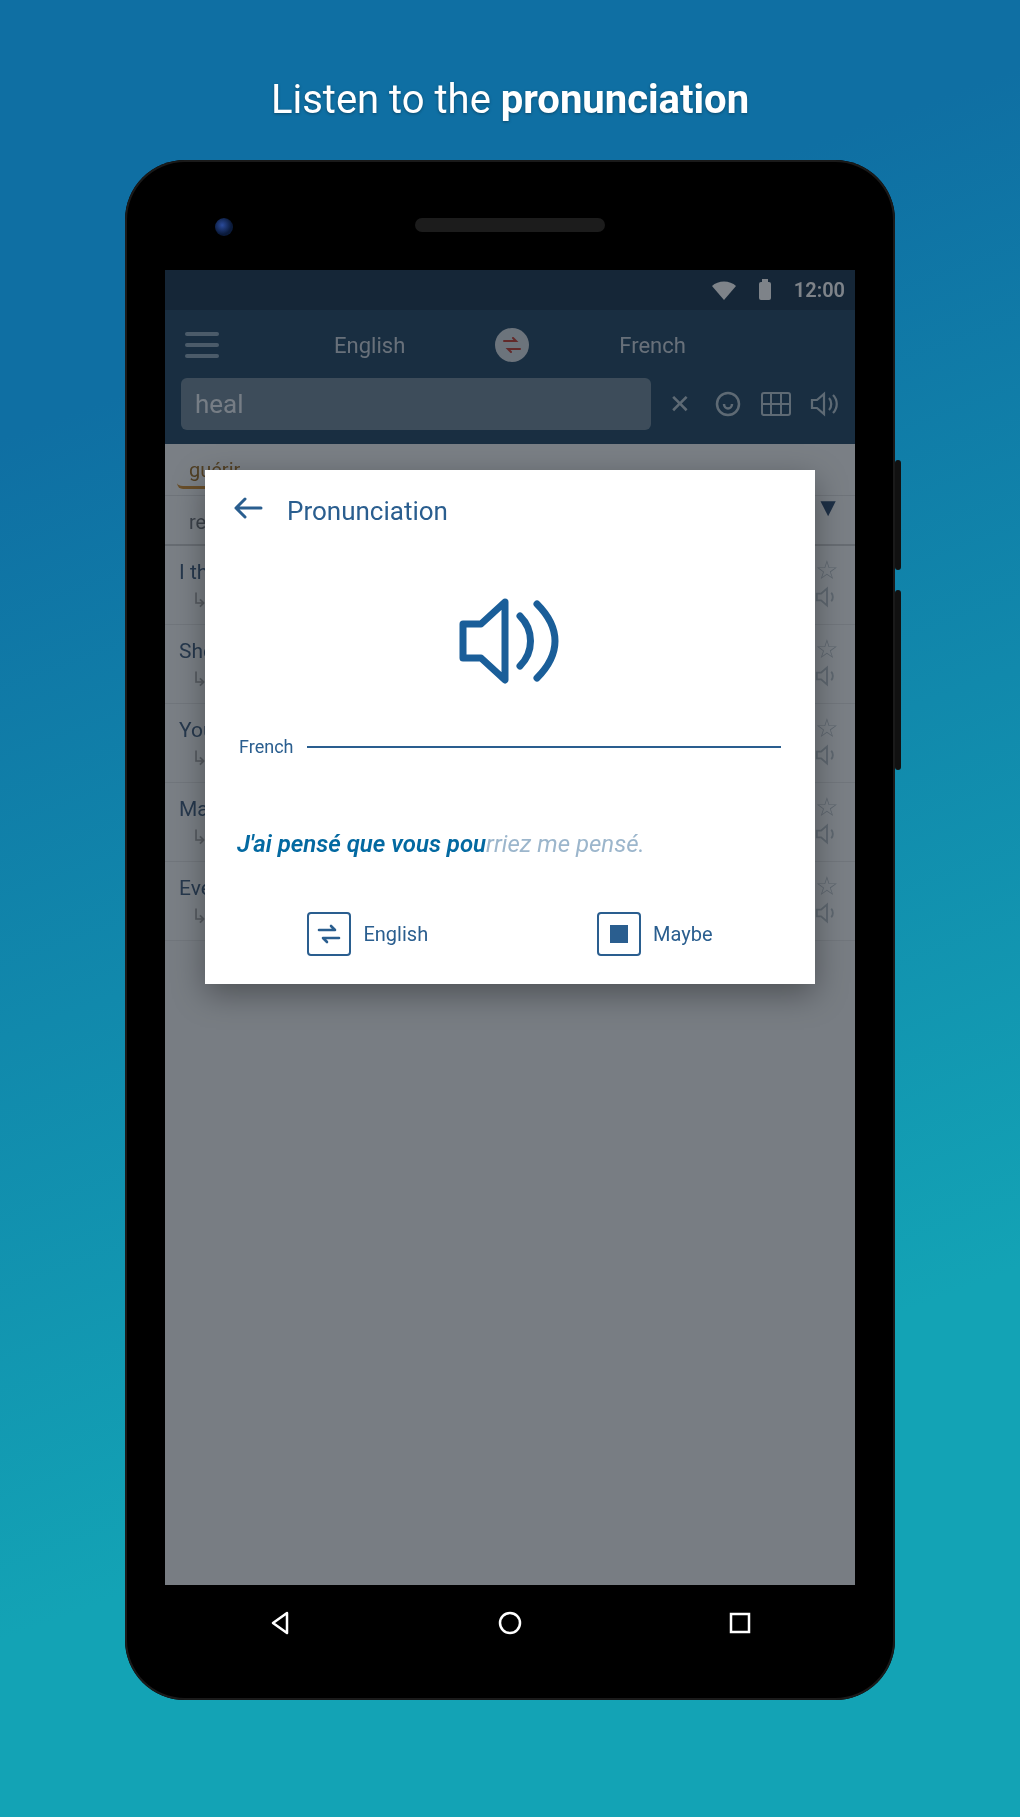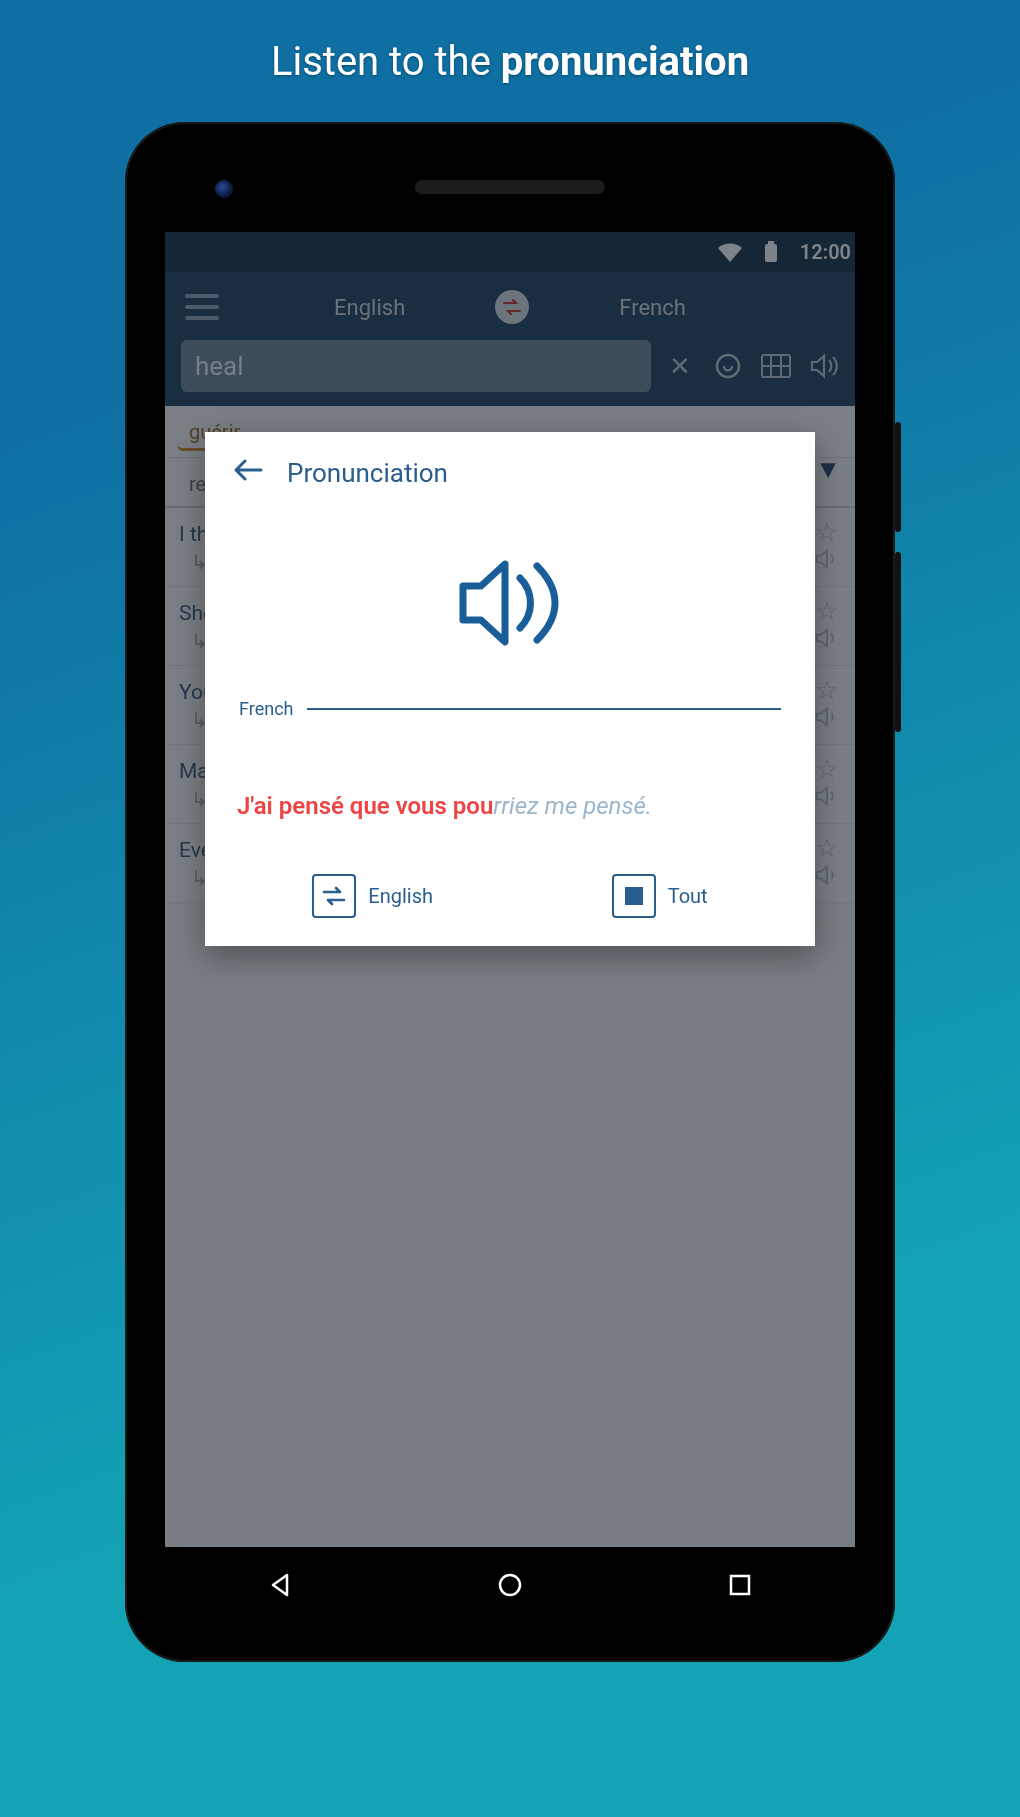--- a/index.html
+++ b/index.html
@@ -11,21 +11,21 @@
     flex-direction: column;
     align-items: center;
     overflow: hidden;
   }
 
   .promo-text {
     color: #fff;
     text-align: center;
     font-size: 40px;
     line-height: 1.25;
-    margin-top: 37px;
+    margin-top: 75px;
     margin-bottom: 35px;
     text-shadow: 0 1px 3px rgba(0,0,0,0.35);
     font-weight: 400;
   }
   .promo-text b { font-weight: 700; }
 
   
   .phone {
     width: 770px;
     height: 1540px;
@@ -65,21 +65,21 @@
     position:absolute;
     top: 90px; left: 20px; right: 20px; bottom: 95px;
     background: #f2f2f2;
     overflow: hidden;
   }
 
   
   .statusbar {
     height: 40px; background:#17324a; color:#fff;
     display:flex; justify-content:flex-end; align-items:center;
-    padding: 0 4px; gap:22px; font-size:20px; font-weight:600;
+    padding: 0 10px; gap:22px; font-size:20px; font-weight:600;
   }
   .wifi-icon, .batt-icon { display:inline-block; }
   .wifi-icon svg, .batt-icon svg { display:block; }
 
   
   .app-header {
     background:#1f4460;
     color:#cfd8e0;
     padding: 12px 16px 14px;
   }
@@ -149,21 +149,21 @@
     background:#fff;
     box-shadow: 0 10px 30px rgba(0,0,0,0.35);
     padding: 26px 28px 28px;
   }
   .modal-header { display:flex; align-items:center; gap:24px; color:#2a5e8f; font-size:26px; margin-bottom: 60px;}
   .back-arrow { color:#2a5e8f; }
   .speaker-big { display:flex; justify-content:center; margin: 20px 0 40px; color:#1a5e99; }
   .lang-line { display:flex; align-items:center; gap:14px; font-size:18px; color:#2a5e8f; margin: 0 6px 70px;}
   .lang-line .rule { flex:1; height:2px; background:#2a5e8f; }
   .sentence { font-size:24px; line-height:1.45; margin: 0 4px 50px; }
-  .sentence .done { color:#ef4444; font-weight:600; }
+  .sentence .done { color:#0369a1; font-weight:600;font-style:italic; }
   .sentence .pending { color:#9cb6cc; font-style:italic; }
   .modal-actions { display:flex; justify-content:space-around; align-items:center; gap:20px; }
   .mbtn { display:flex; align-items:center; gap:12px; color:#2a5e8f; font-size:20px; }
   .mbtn .box { width:44px;height:44px;border:2px solid #2a5e8f; border-radius:4px; display:flex;align-items:center;justify-content:center; }
   .mbtn .box.fill { color:#2a5e8f; }
   .mbtn .box .stop-sq { width:18px;height:18px;background:#2a5e8f; }
 
   
   .navbar {
     position:absolute; left:20px; right:20px; bottom:20px; height:75px;
@@ -357,21 +357,21 @@
               <svg width="26" height="20" viewBox="0 0 26 20">
                   <path d="M3 6h16l-4-4M23 14H7l4 4" stroke="#2a5e8f" stroke-width="2.6" fill="none" stroke-linecap="round" stroke-linejoin="round"></path>
                 </svg>
             </span>
             <span>English</span>
           </div>
           <div class="mbtn">
             <span class="box fill">
                 <span class="stop-sq"></span>
               </span>
-            <span>Tout</span>
+            <span>Maybe</span>
           </div>
         </div>
       </div>
 
     </div>
 
     <div class="navbar">
       <span class="nav-icon">
         <svg width="26" height="26" viewBox="0 0 26 26">
             <path d="M20 3 L6 13 L20 23 Z" fill="none" stroke="#fff" stroke-width="2.5" stroke-linejoin="round"></path>

